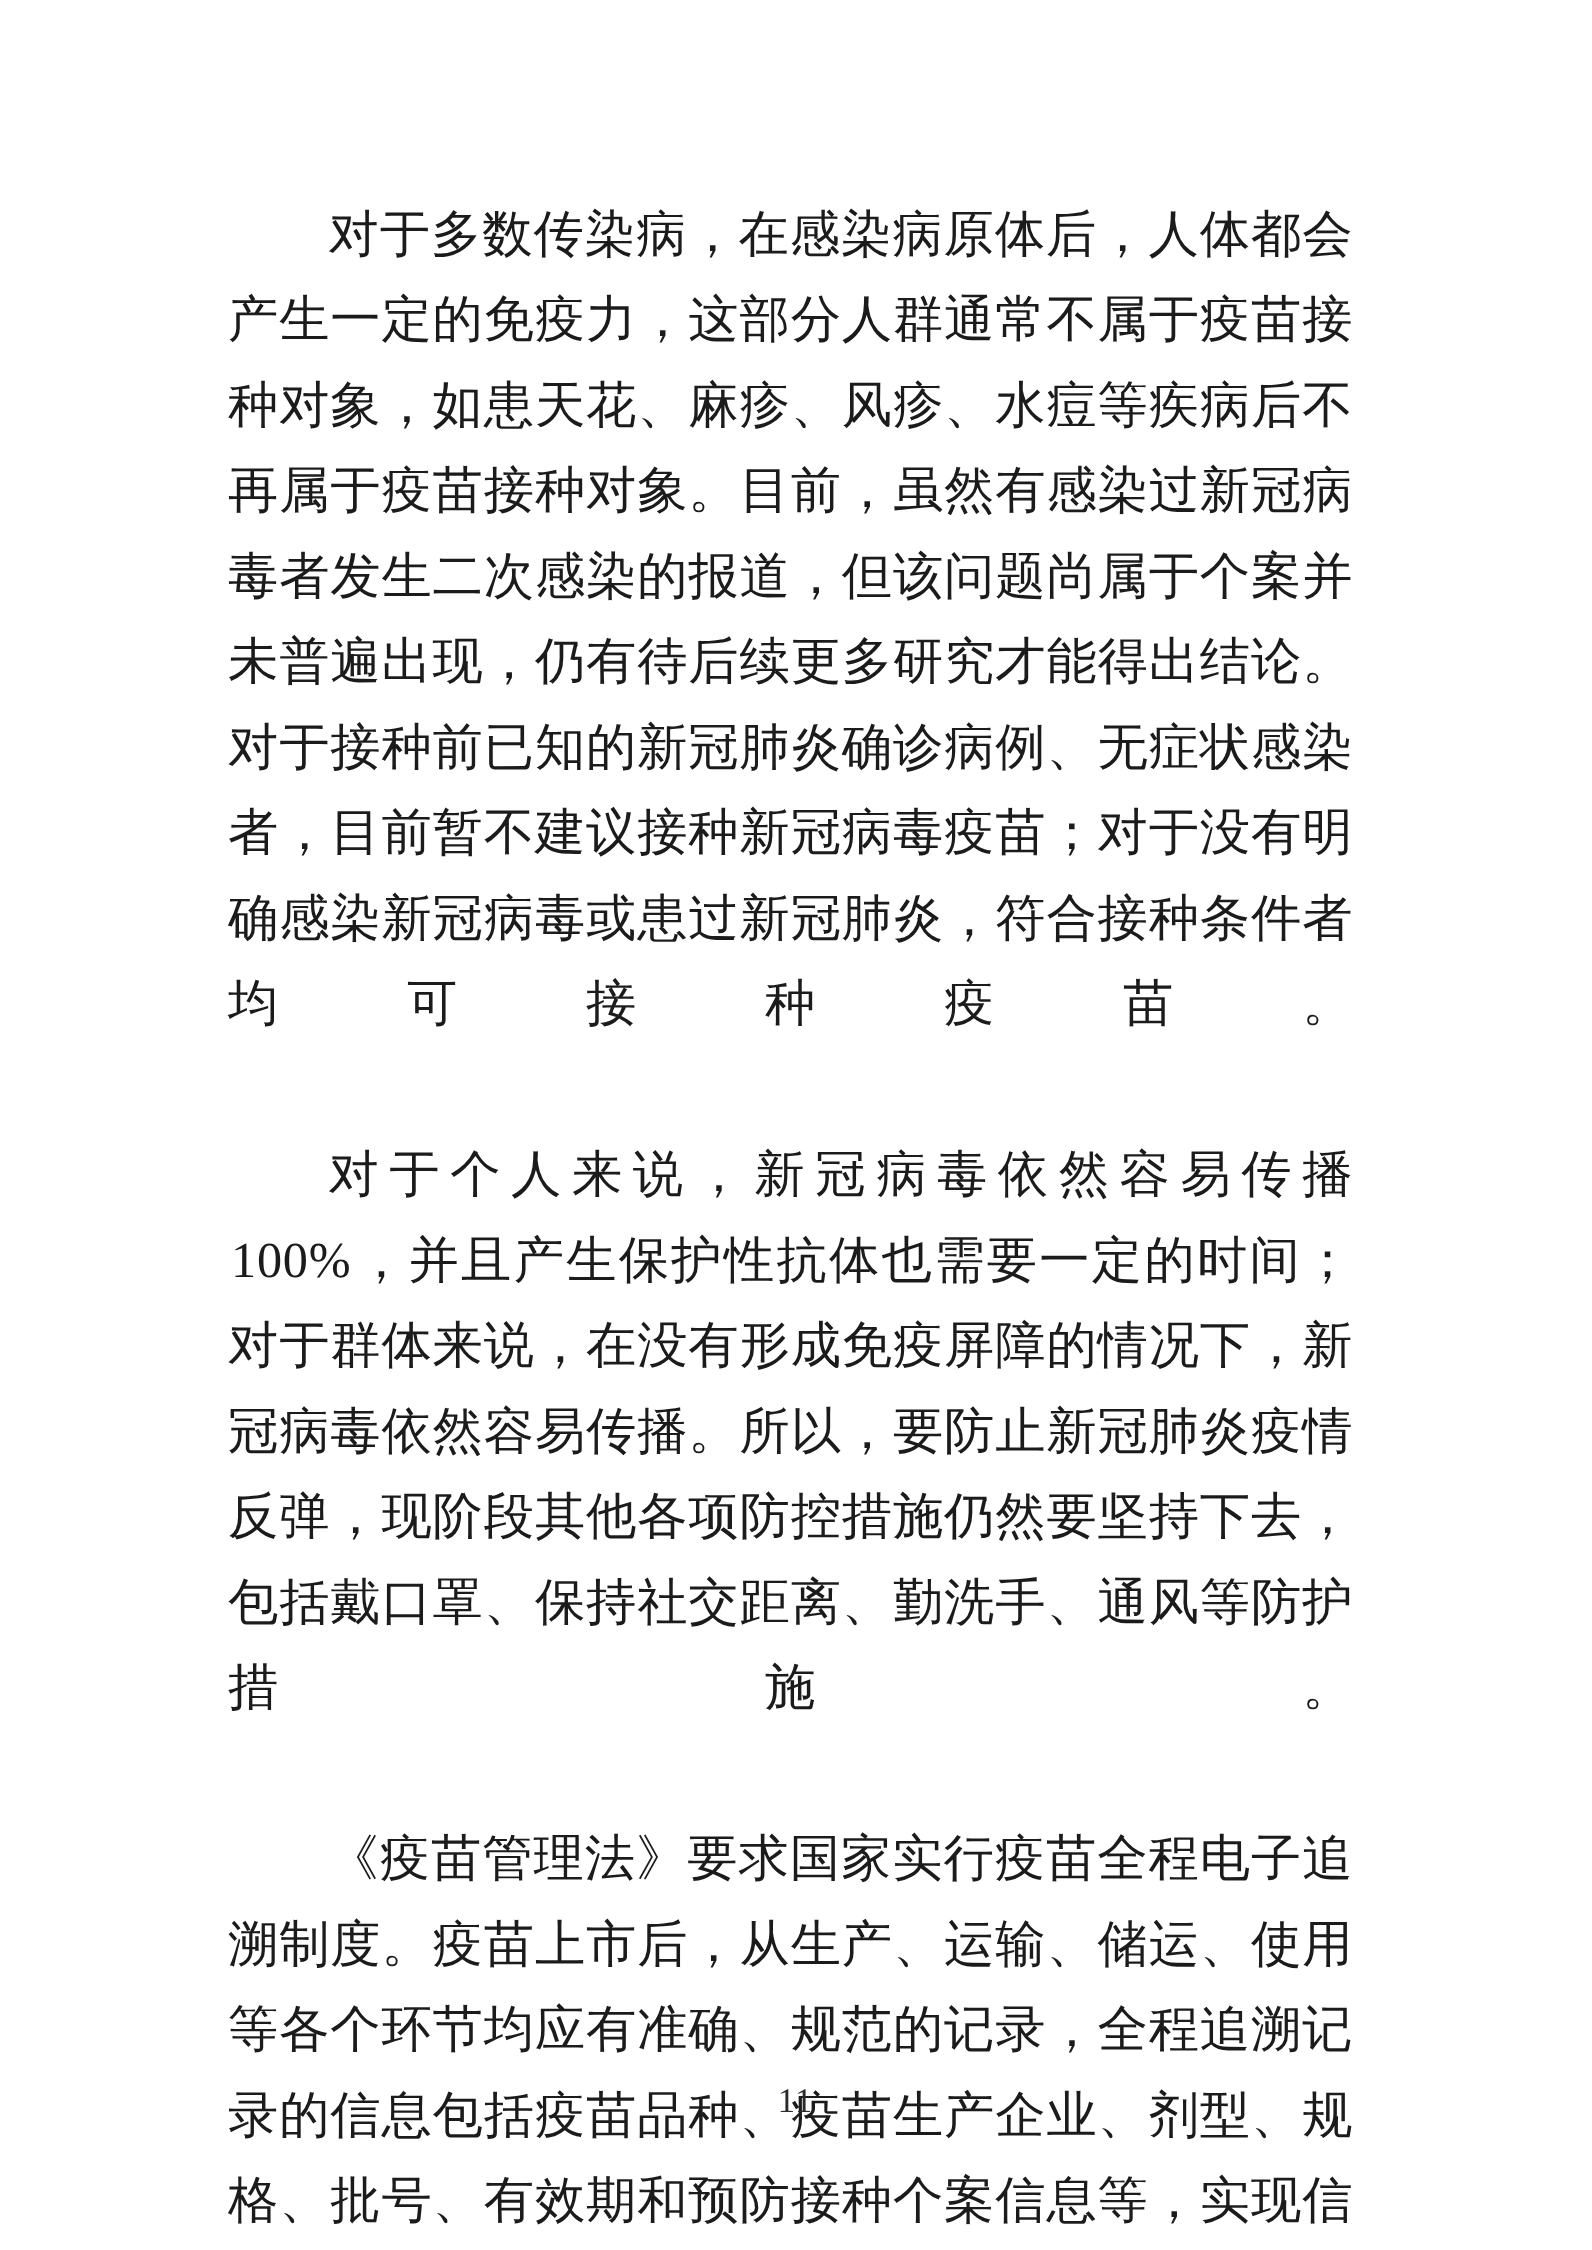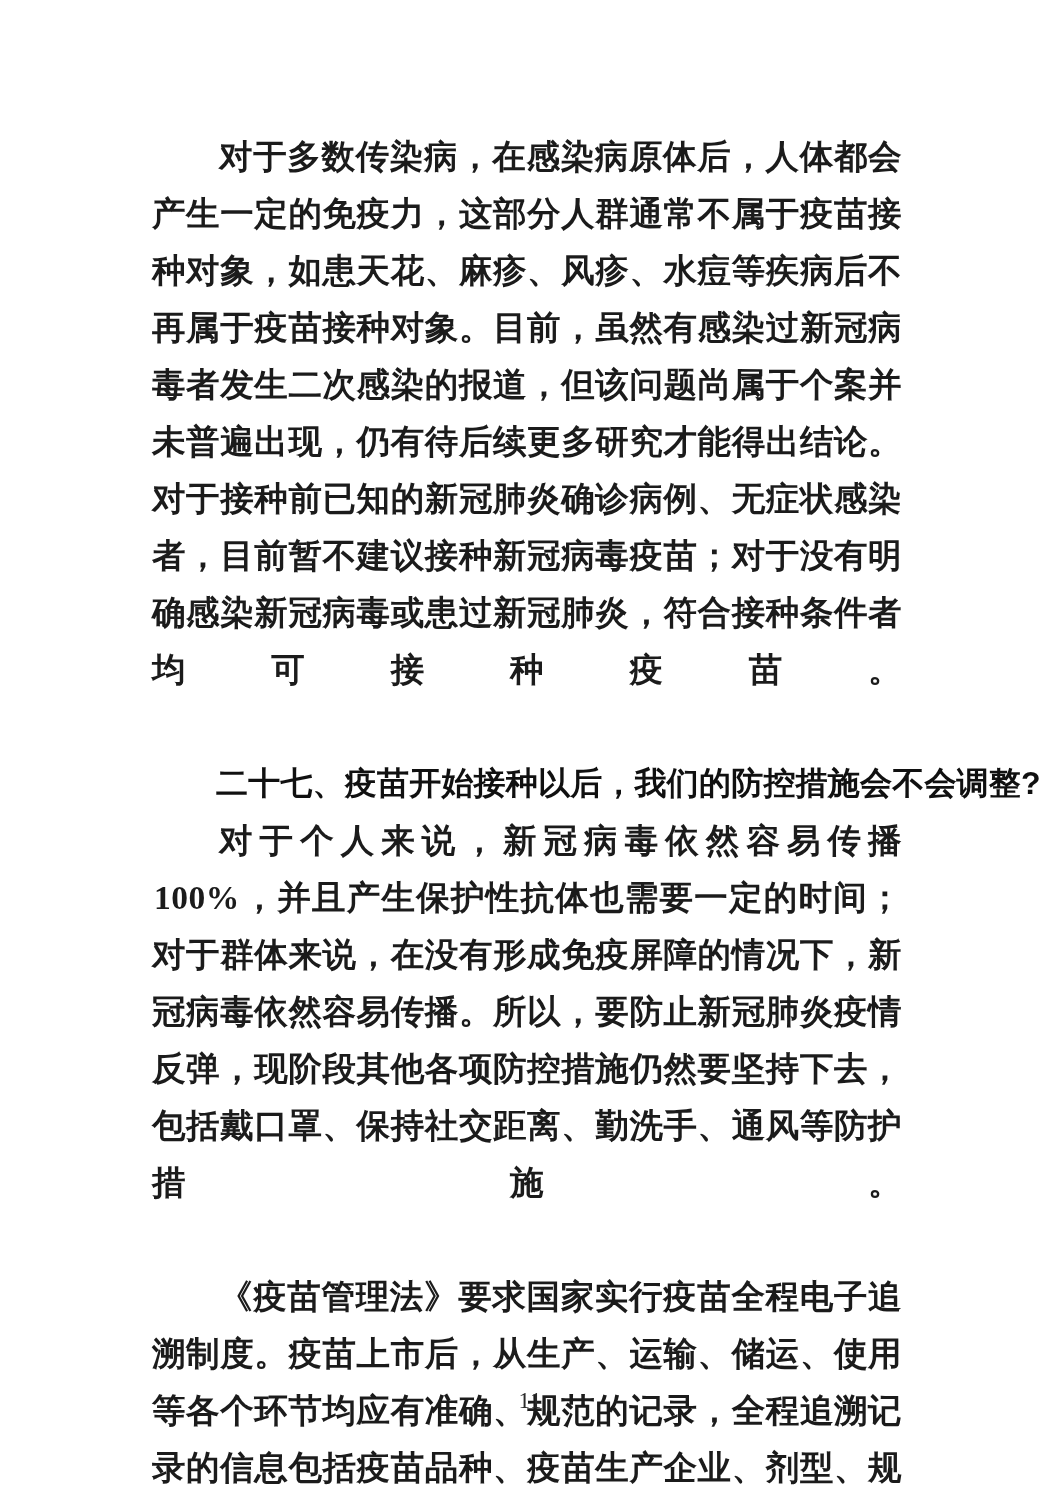--- a/index.html
+++ b/index.html
@@ -29,21 +29,21 @@
   .para {
     font-family: "Liberation Serif", "DejaVu Serif", serif;
     font-size: 33.5px;
     line-height: 57px;
     letter-spacing: 0.4px;
     text-align: justify;
     text-justify: inter-character;
     text-indent: 67px;
     margin: 0 0 0 0;
     color: #1b1b1b;
-    font-weight: 700;
+    font-weight: 400;
     -webkit-font-smoothing: antialiased;
   }
   
   .para::after {
     content: "";
     display: inline-block;
     width: 100%;
   }
 
   
@@ -81,21 +81,20 @@
 </style>
 </head>
 <body>
 
 <div class="page">
 
   <div class="content">
 
     <p class="para">对于多数传染病，在感染病原体后，人体都会产生一定的免疫力，这部分人群通常不属于疫苗接种对象，如患天花、麻疹、风疹、水痘等疾病后不再属于疫苗接种对象。目前，虽然有感染过新冠病毒者发生二次感染的报道，但该问题尚属于个案并未普遍出现，仍有待后续更多研究才能得出结论。对于接种前已知的新冠肺炎确诊病例、无症状感染者，目前暂不建议接种新冠病毒疫苗；对于没有明确感染新冠病毒或患过新冠肺炎，符合接种条件者均可接种疫苗。</p>
 
-    <h2 class="heading">二十七、疫苗开始接种以后，我们的防控措施会不会调整?</h2>
 
     <p class="para"><span>对于个人来说，新冠病毒依然容易传播</span><span class="num">100%</span><span>，并且产生保护性抗体也需要一定的时间；对于群体来说，在没有形成免疫屏障的情况下，新冠病毒依然容易传播。所以，要防止新冠肺炎疫情反弹，现阶段其他各项防控措施仍然要坚持下去，包括戴口罩、保持社交距离、勤洗手、通风等防护措施。</span></p>
 
 
     <p class="para">《疫苗管理法》要求国家实行疫苗全程电子追溯制度。疫苗上市后，从生产、运输、储运、使用等各个环节均应有准确、规范的记录，全程追溯记录的信息包括疫苗品种、疫苗生产企业、剂型、规格、批号、有效期和预防接种个案信息等，实现信息化管理的地区将及时录入电子信息系统，上述信息通过电子信息系统和其他方式实现疫苗流通和使用的全程追溯。</p>
 
   </div>
 
   <div class="page-number">11</div>
 

